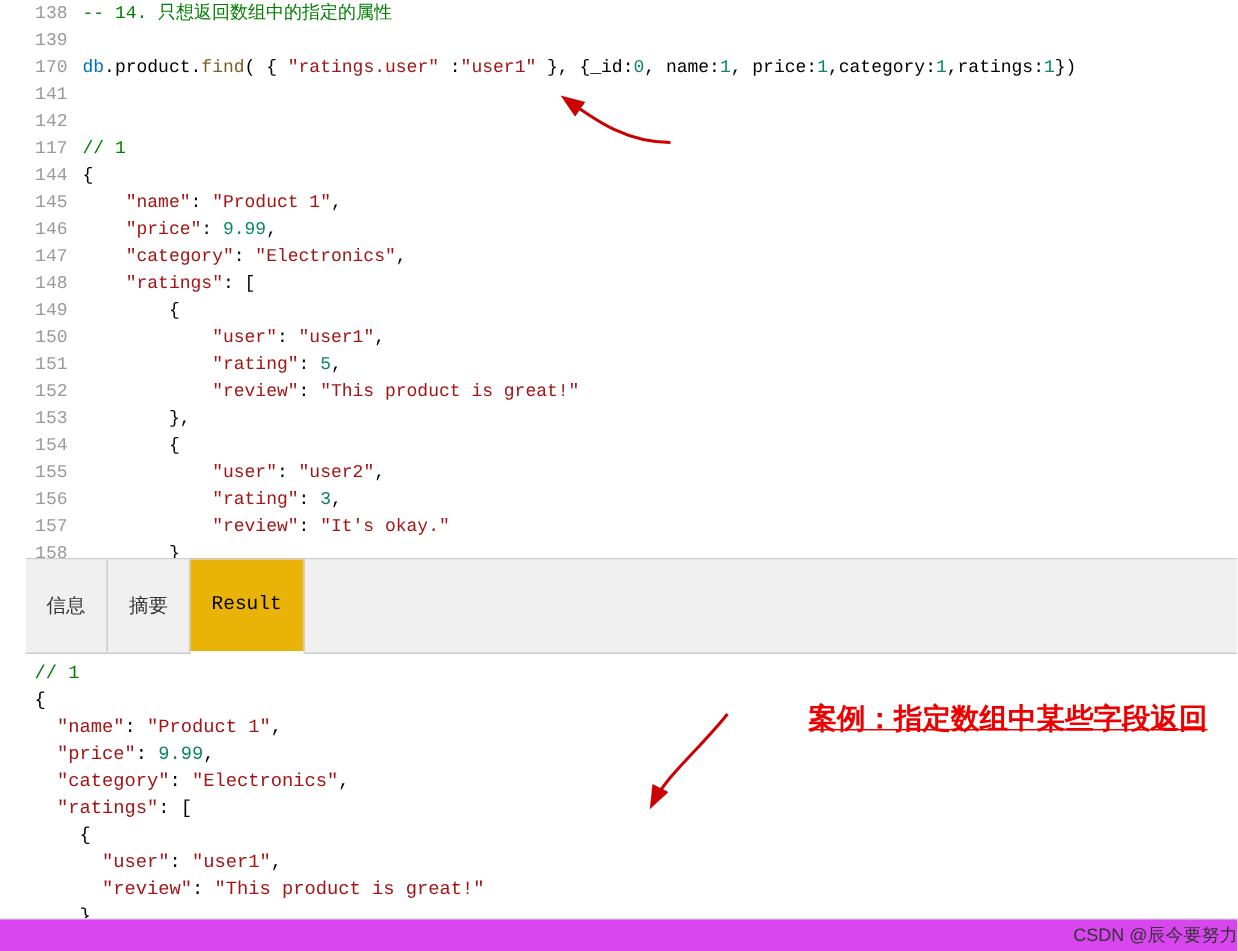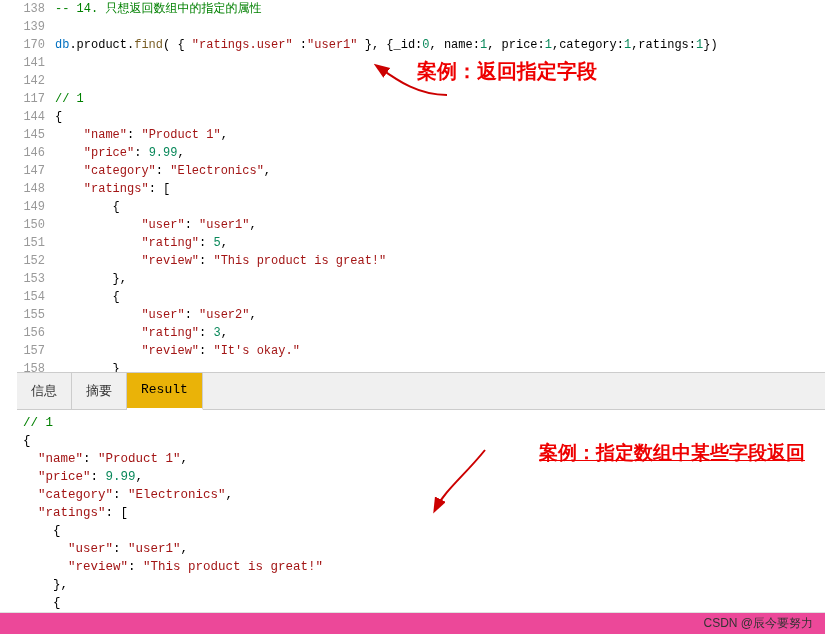--- a/index.html
+++ b/index.html
@@ -83,21 +83,21 @@
       height: 240px;
     }
 
     .tabs-bar {
       display: flex;
       background: #f0f0f0;
       border-bottom: 1px solid #ccc;
     }
 
     .tab {
-      padding: 9px 14px;
+      padding: 22px 14px;
       font-size: 13px;
       cursor: pointer;
       color: #333;
       border-right: 1px solid #ccc;
     }
 
     .tab.active {
       background: #eab308;
       color: #000;
       font-weight: 500;
@@ -122,23 +122,23 @@
 
     .result-content {
       white-space: pre;
       font-size: 12.5px;
     }
 
     .footer {
       display: flex;
       justify-content: flex-end;
       align-items: center;
-      padding: 2px 12px;
+      padding: 2px 0;
       border-top: 1px solid #e0e0e0;
-      background: #ec4899;
+      background: #d946ef;
       font-size: 12px;
       color: #333;
       font-family: Arial, sans-serif;
     }
   </style>
 </head>
 <body>
 
 <div class="code-editor">
   <div class="code-area" style="position:relative;">
@@ -221,23 +221,20 @@
     </div>
     <div class="code-line">
       <span class="line-num">157</span>
       <span class="line-content">            <span class="kw-string">"review"</span><span class="kw-op">: </span><span class="kw-string">"It's okay."</span></span>
     </div>
     <div class="code-line">
       <span class="line-num">158</span>
       <span class="line-content kw-op">        }</span>
     </div>
 
-    <div class="annotation" style="top: 58px; left: 400px;">
-      案例：返回指定字段
-    </div>
 
     <svg class="arrow-svg" style="top: 30px; left: 350px;" width="200" height="90">
       <defs>
         <marker id="arrowhead1" markerWidth="8" markerHeight="8" refX="6" refY="3" orient="auto">
           <polygon points="0 0, 8 3, 0 6" fill="#cc0000"></polygon>
         </marker>
       </defs>
 
       <path d="M 80 65 C 50 65 30 50 10 36" stroke="#cc0000" stroke-width="2" fill="none" marker-end="url(#arrowhead1)"></path>
     </svg>

